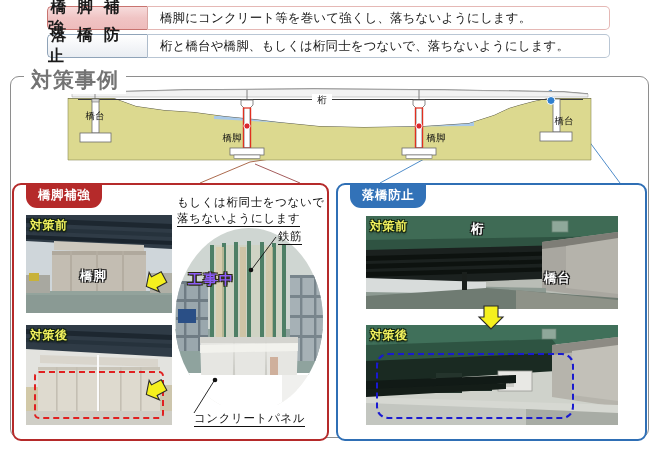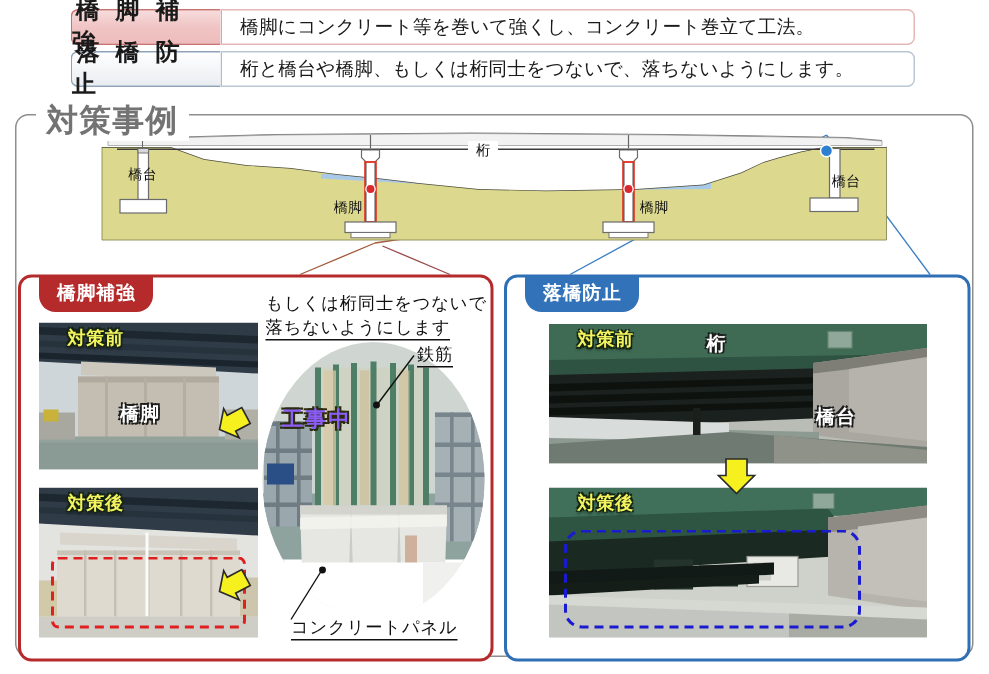--- a/index.html
+++ b/index.html
@@ -139,21 +139,21 @@
   .tab-blue { background: #3272b8; }
 
   
   .photo {
     position: absolute;
     overflow: hidden;
     background: #cfcfcf;
   }
   .photo-cap {
     position: absolute;
-    left: 19px; top: 2px;
+    left: 4px; top: 2px;
     font-size: 12px;
     font-weight: bold;
     color: #f3f35e;
     text-shadow:
       -1px -1px 0 #14240f, 1px -1px 0 #14240f,
       -1px  1px 0 #14240f, 1px  1px 0 #14240f,
       0 2px 2px rgba(0,0,0,.5);
     letter-spacing: 0.5px;
     z-index: 4;
     font-family: Liberation Serif, serif;
@@ -205,21 +205,21 @@
     z-index: 4;
   }
 </style>
 </head>
 <body>
 
 <div class="hdr-rows">
 
   <div class="hdr-row r1">
     <div class="hdr-badge">橋 脚 補 強</div>
-    <div class="hdr-desc">橋脚にコンクリート等を巻いて強くし、コンクリート巻立て工法。</div>
+    <div class="hdr-desc">橋脚にコンクリート等を巻いて強くし、落ちないようにします。</div>
   </div>
 
   <div class="hdr-row r2">
     <div class="hdr-badge">落 橋 防 止</div>
     <div class="hdr-desc">桁と橋台や橋脚、もしくは桁同士をつないで、落ちないようにします。</div>
   </div>
 
 </div>
 
 <div class="outer-box"></div>

